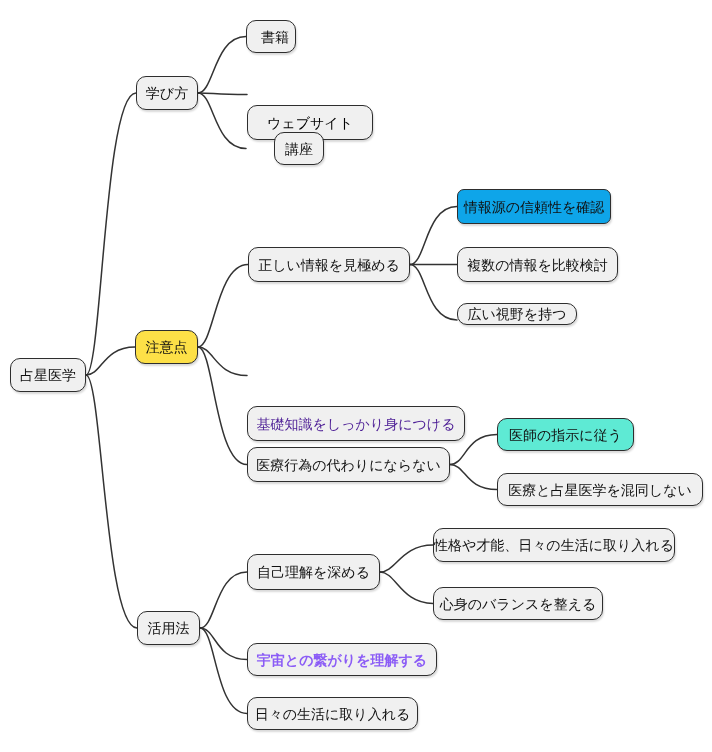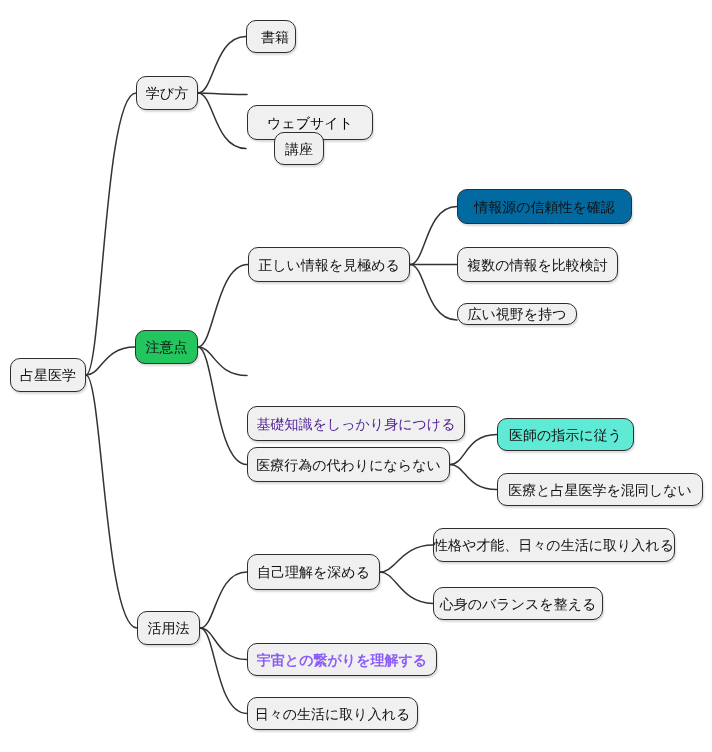--- a/index.html
+++ b/index.html
@@ -79,27 +79,27 @@
       </div>
       <div class="node" style="left: 246px; top: 20px; width: 50px; height: 33px; background: rgb(240, 240, 240); border-color: rgb(46, 46, 46); color: rgb(17, 17, 17); padding-left: 8px;">
         <span>書籍</span>
       </div>
       <div class="node" style="left: 247px; top: 77px; width: 126px; height: 35px; background: rgb(240, 240, 240); border-color: rgb(46, 46, 46); color: #000000; margin-top: 28px;">
         <span>ウェブサイト</span>
       </div>
       <div class="node" style="left: 246px; top: 132px; width: 50px; height: 33px; background: rgb(240, 240, 240); border-color: rgb(46, 46, 46); color: rgb(17, 17, 17); margin-left: 28px;">
         <span>講座</span>
       </div>
-      <div class="node" style="left: 135px; top: 330px; width: 63px; height: 34px; background: #22c55e; border-color: rgb(46, 46, 46); color: rgb(17, 17, 17);">
+      <div class="node" style="left: 135px; top: 330px; width: 63px; height: 34px; background: #fde047; border-color: rgb(46, 46, 46); color: rgb(17, 17, 17);">
         <span>注意点</span>
       </div>
       <div class="node" style="left: 248px; top: 247px; width: 162px; height: 35px; background: rgb(240, 240, 240); border-color: rgb(46, 46, 46); color: rgb(17, 17, 17);">
         <span>正しい情報を見極める</span>
       </div>
-      <div class="node" style="left: 457px; top: 189px; width: 175px; height: 35px; background: #0369a1; border-color: rgb(46, 46, 46); color: rgb(17, 17, 17);">
+      <div class="node" style="left: 457px; top: 189px; width: 154px; height: 35px; background: #0ea5e9; border-color: rgb(46, 46, 46); color: rgb(17, 17, 17); border-radius: 7px;">
         <span>情報源の信頼性を確認</span>
       </div>
       <div class="node" style="left: 457px; top: 247px; width: 161px; height: 35px; background: rgb(240, 240, 240); border-color: rgb(46, 46, 46); color: rgb(17, 17, 17);">
         <span>複数の情報を比較検討</span>
       </div>
       <div class="node" style="left: 457px; top: 303px; width: 120px; height: 22px; background: rgb(240, 240, 240); border-color: rgb(46, 46, 46); color: rgb(17, 17, 17);">
         <span>広い視野を持つ</span>
       </div>
       <div class="node" style="left: 247px; top: 358px; width: 218px; height: 35px; background: rgb(240, 240, 240); border-color: rgb(46, 46, 46); color: #4c1d95; margin-top: 48px;">
         <span>基礎知識をしっかり身につける</span>

